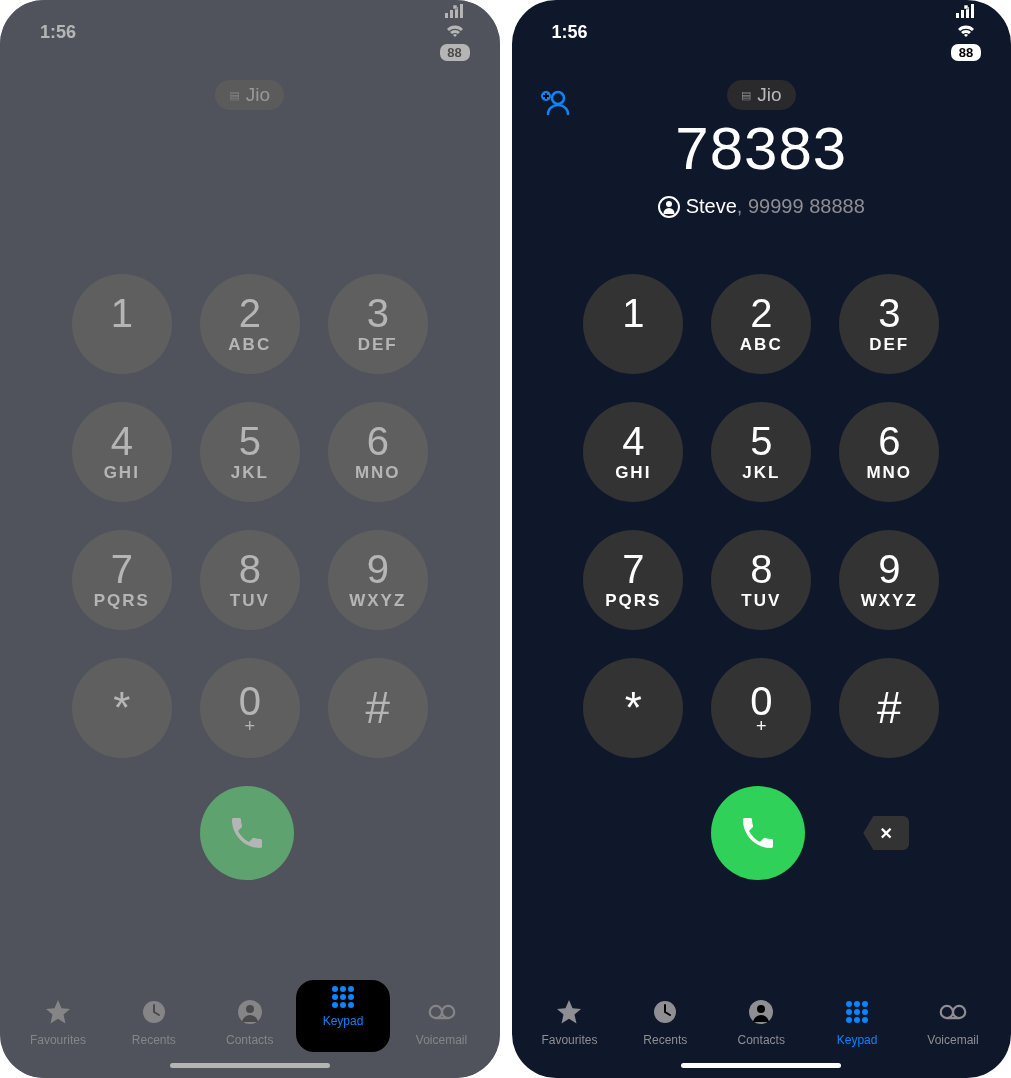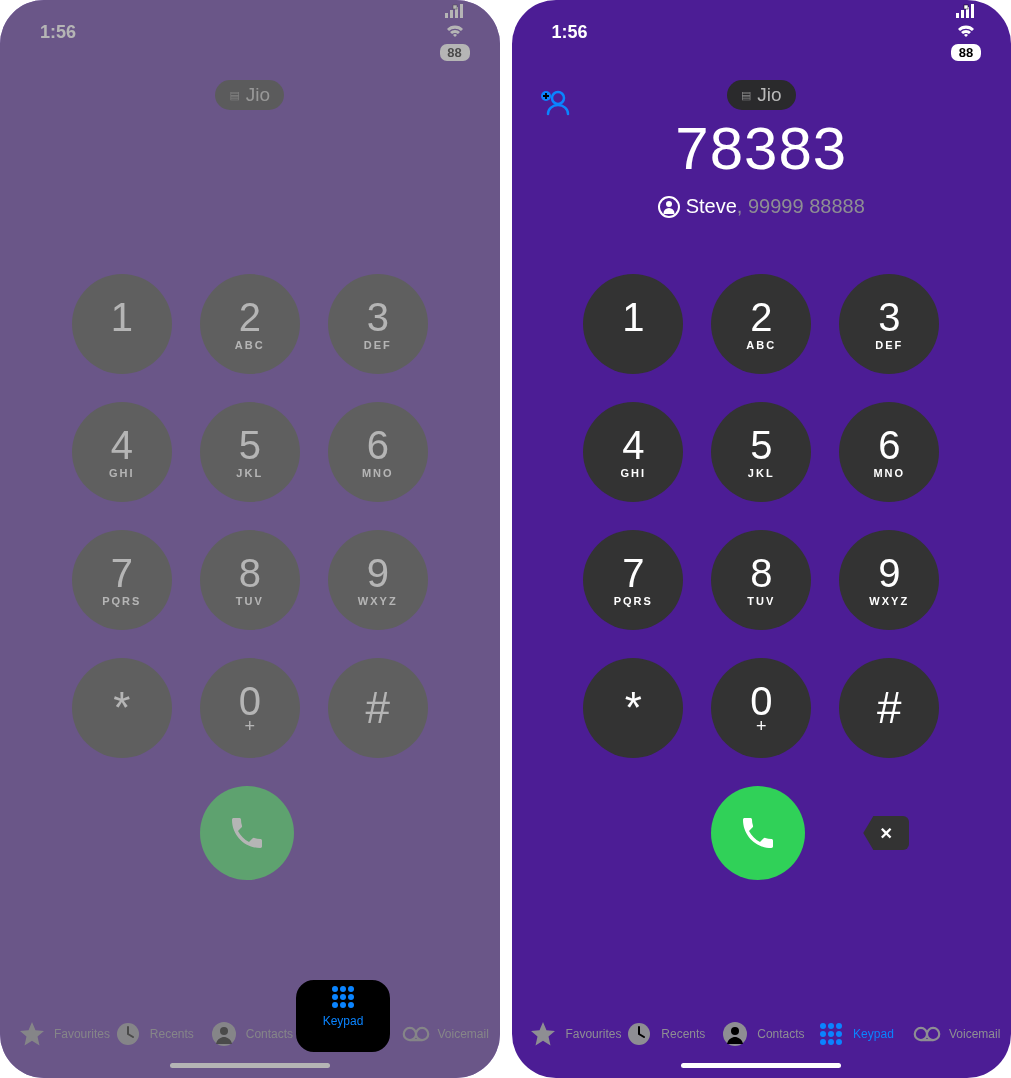--- a/index.html
+++ b/index.html
@@ -6,21 +6,21 @@
   body {
     font-family: -apple-system, 'SF Pro Display', 'Helvetica Neue', Arial, sans-serif;
     background: #fff;
     display: flex;
     gap: 12px;
     padding: 0;
   }
   .phone {
     width: 500px;
     height: 1078px;
-    background: #4c1d95;
+    background: #0f172a;
     border-radius: 44px;
     position: relative;
     overflow: hidden;
     color: #fff;
     display: flex;
     flex-direction: column;
   }
   .phone.dimmed::after {
     content: "";
     position: absolute;
@@ -127,21 +127,21 @@
     background: #333333;
     border-radius: 50%;
     display: flex;
     flex-direction: column;
     align-items: center;
     justify-content: center;
     cursor: pointer;
   }
   .key-digit { font-size: 40px; font-weight: 400; line-height: 1; }
   .key-letters {
-    font-size: 11px;
+    font-size: 17px;
     letter-spacing: 2px;
     color: #fff;
     margin-top: 2px;
     font-weight: 600;
     text-align: center;
   }
   .key-sub { font-size: 18px; color: #fff; margin-top: -4px; line-height: 1; }
   .call-row {
     display: grid;
     grid-template-columns: repeat(3, 100px);
@@ -176,21 +176,21 @@
   .tabbar {
     margin-top: auto;
     display: flex;
     justify-content: space-around;
     align-items: flex-end;
     padding: 10px 10px 6px;
     border-top: none;
   }
   .tab {
     display: flex;
-    flex-direction: row;
+    flex-direction: column;
     align-items: center;
     gap: 8px;
     font-size: 12px;
     color: #8e8e93;
     width: 80px;
     cursor: pointer;
   }
   .tab.active { color: #0a84ff; }
   .tab-icon { width: 28px; height: 26px; display:flex; align-items:center; justify-content:center; }
   .home-indicator {

